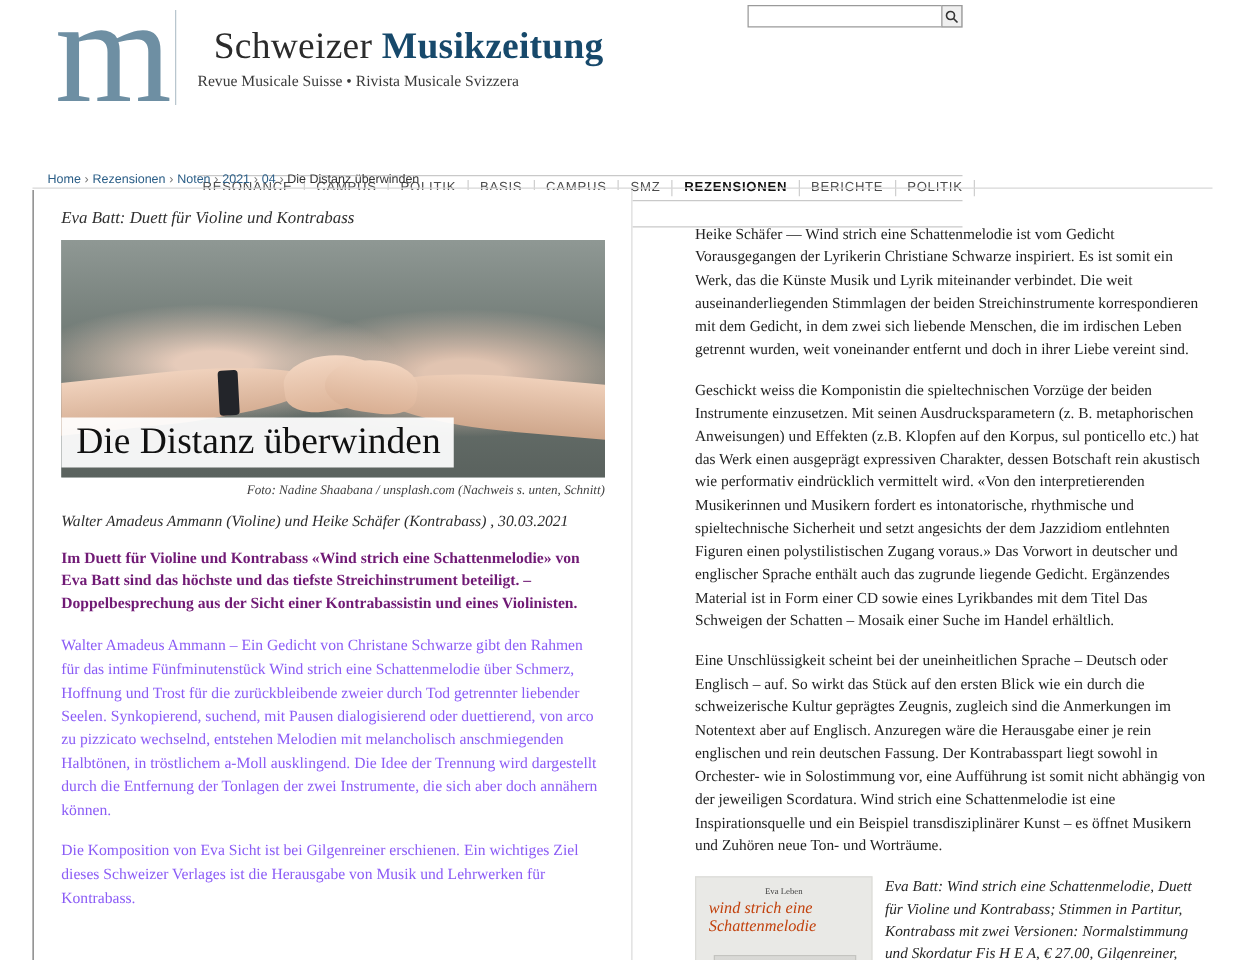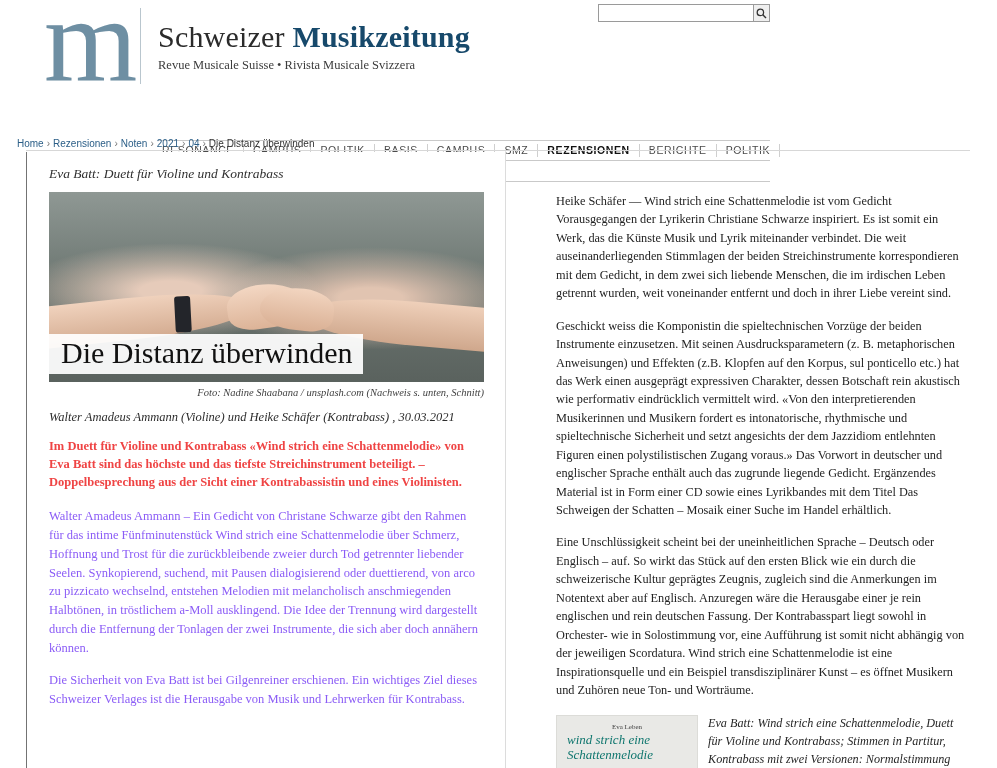--- a/index.html
+++ b/index.html
@@ -33,20 +33,21 @@
     left: 140px; top: 8px;
     width: 1px; height: 76px;
     background: #b9c6ce;
   }
   .title-block { position: absolute; left: 158px; top: 20px; }
   .title-main {
     font-family: "Liberation Serif", serif;
     font-size: 30px;
     color: #2b2b2b;
     letter-spacing: .2px;
+    margin-left: 13px;
   }
   .title-main .bold { font-weight: bold; color:#17496b; }
   .title-sub {
     font-family: "Liberation Serif", serif;
     font-size: 12.5px;
     color: #3b3b3b;
     margin-top: 4px;
   }
 
   
@@ -102,21 +103,21 @@
     border: 1px solid #b5b5b5;
     font-weight: bold;
     background: #fff;
   }
   .nav-rule-bot {
     position:absolute; left:158px; top:41px; width:612px; height:1px; background:#c9c9c9;
   }
 
   
   .breadcrumb {
-    position: absolute; left: 17px; top: 138px;
+    position: absolute; left: 38px; top: 138px;
     font-size: 10px; color: #555;
   }
   .breadcrumb a { color: #2b5e87; text-decoration: none; }
   .breadcrumb .sep { color: #777; padding: 0 3px; }
   .breadcrumb .cur { color: #333; }
   .crumb-rule {
     position:absolute; left:26px; top:150px; width:944px; height:1px; background:#d7d7d7;
   }
 
   
@@ -215,41 +216,41 @@
     font-size: 12.5px;
     color: #2c2c2c;
     margin-bottom: 12px;
     width: 430px;
   }
   .lead {
     font-family: "Liberation Serif", serif;
     font-weight: bold;
     font-size: 12.5px;
     line-height: 1.45;
-    color: #ef4444;
+    color: #701a75;
     margin-bottom: 16px;
     width: 432px;
   }
   .body-p {
     font-family: "Liberation Serif", serif;
     font-size: 12.5px;
     line-height: 1.5;
     color: #8b5cf6;
     margin-bottom: 14px;
     width: 432px;
     text-align: left;
   }
 
   
   .col-right {
     position: absolute;
     left: 502px; top: 0;
     width: 442px;
     height: 532px;
-    padding: 40px 0 0 28px;
+    padding: 26px 0 0 28px;
   }
   .r-p {
     font-family: "Liberation Serif", serif;
     font-size: 12.3px;
     line-height: 1.5;
     color: #232323;
     margin-bottom: 14px;
     width: 414px;
     text-align: left;
   }
@@ -270,21 +271,21 @@
   }
   .bc-name {
     font-family: "Liberation Serif", serif;
     font-size: 7px; color:#444;
     text-align:center; margin-top:7px;
   }
   .bc-title {
     font-family: "Liberation Serif", serif;
     font-style: italic;
     font-size: 13px;
-    color: #0f766e;
+    color: #c2410c;
     line-height: 1.12;
     padding: 2px 8px 0 10px;
   }
   .bc-photo {
     position:absolute; left:14px; top:62px;
     width:114px; height:88px;
     background:
       linear-gradient(180deg,#d9d9d6 0%, #cfcfcb 38%, #b9b9b4 39%, #9d9d98 100%);
     border: 1px solid #c4c4c0;
   }
@@ -369,21 +370,21 @@
         <div class="arm-right"></div>
         <div class="hand-right"></div>
         <div class="hero-title">Die Distanz überwinden</div>
       </div>
 
       <div class="photo-credit">Foto: Nadine Shaabana / unsplash.com (Nachweis s. unten, Schnitt)</div>
       <div class="byline">Walter Amadeus Ammann (Violine) und Heike Schäfer (Kontrabass) , 30.03.2021</div>
       <div class="lead">Im Duett für Violine und Kontrabass «Wind strich eine Schattenmelodie» von Eva Batt sind das höchste und das tiefste Streichinstrument beteiligt. – Doppelbesprechung aus der Sicht einer Kontrabassistin und eines Violinisten.</div>
 
       <div class="body-p">Walter Amadeus Ammann – Ein Gedicht von Christane Schwarze gibt den Rahmen für das intime Fünfminutenstück Wind strich eine Schattenmelodie über Schmerz, Hoffnung und Trost für die zurückbleibende zweier durch Tod getrennter liebender Seelen. Synkopierend, suchend, mit Pausen dialogisierend oder duettierend, von arco zu pizzicato wechselnd, entstehen Melodien mit melancholisch anschmiegenden Halbtönen, in tröstlichem a-Moll ausklingend. Die Idee der Trennung wird dargestellt durch die Entfernung der Tonlagen der zwei Instrumente, die sich aber doch annähern können.</div>
-      <div class="body-p">Die Sicherheit von Eva Batt ist bei Gilgenreiner erschienen. Ein wichtiges Ziel dieses Schweizer Verlages ist die Herausgabe von Musik und Lehrwerken für Kontrabass.</div>
+      <div class="body-p">Die Komposition von Eva Sicht ist bei Gilgenreiner erschienen. Ein wichtiges Ziel dieses Schweizer Verlages ist die Herausgabe von Musik und Lehrwerken für Kontrabass.</div>
     </div>
 
     <div class="col-right">
       <div class="r-p">Heike Schäfer — Wind strich eine Schattenmelodie ist vom Gedicht Vorausgegangen der Lyrikerin Christiane Schwarze inspiriert. Es ist somit ein Werk, das die Künste Musik und Lyrik miteinander verbindet. Die weit auseinanderliegenden Stimmlagen der beiden Streichinstrumente korrespondieren mit dem Gedicht, in dem zwei sich liebende Menschen, die im irdischen Leben getrennt wurden, weit voneinander entfernt und doch in ihrer Liebe vereint sind.</div>
       <div class="r-p">Geschickt weiss die Komponistin die spieltechnischen Vorzüge der beiden Instrumente einzusetzen. Mit seinen Ausdrucksparametern (z. B. metaphorischen Anweisungen) und Effekten (z.B. Klopfen auf den Korpus, sul ponticello etc.) hat das Werk einen ausgeprägt expressiven Charakter, dessen Botschaft rein akustisch wie performativ eindrücklich vermittelt wird. «Von den interpretierenden Musikerinnen und Musikern fordert es intonatorische, rhythmische und spieltechnische Sicherheit und setzt angesichts der dem Jazzidiom entlehnten Figuren einen polystilistischen Zugang voraus.» Das Vorwort in deutscher und englischer Sprache enthält auch das zugrunde liegende Gedicht. Ergänzendes Material ist in Form einer CD sowie eines Lyrikbandes mit dem Titel Das Schweigen der Schatten – Mosaik einer Suche im Handel erhältlich.</div>
       <div class="r-p">Eine Unschlüssigkeit scheint bei der uneinheitlichen Sprache – Deutsch oder Englisch – auf. So wirkt das Stück auf den ersten Blick wie ein durch die schweizerische Kultur geprägtes Zeugnis, zugleich sind die Anmerkungen im Notentext aber auf Englisch. Anzuregen wäre die Herausgabe einer je rein englischen und rein deutschen Fassung. Der Kontrabasspart liegt sowohl in Orchester- wie in Solostimmung vor, eine Aufführung ist somit nicht abhängig von der jeweiligen Scordatura. Wind strich eine Schattenmelodie ist eine Inspirationsquelle und ein Beispiel transdisziplinärer Kunst – es öffnet Musikern und Zuhören neue Ton- und Worträume.</div>
 
       <div class="book-block">
         <div class="book-cover">
           <div class="bc-name">Eva Leben</div>

